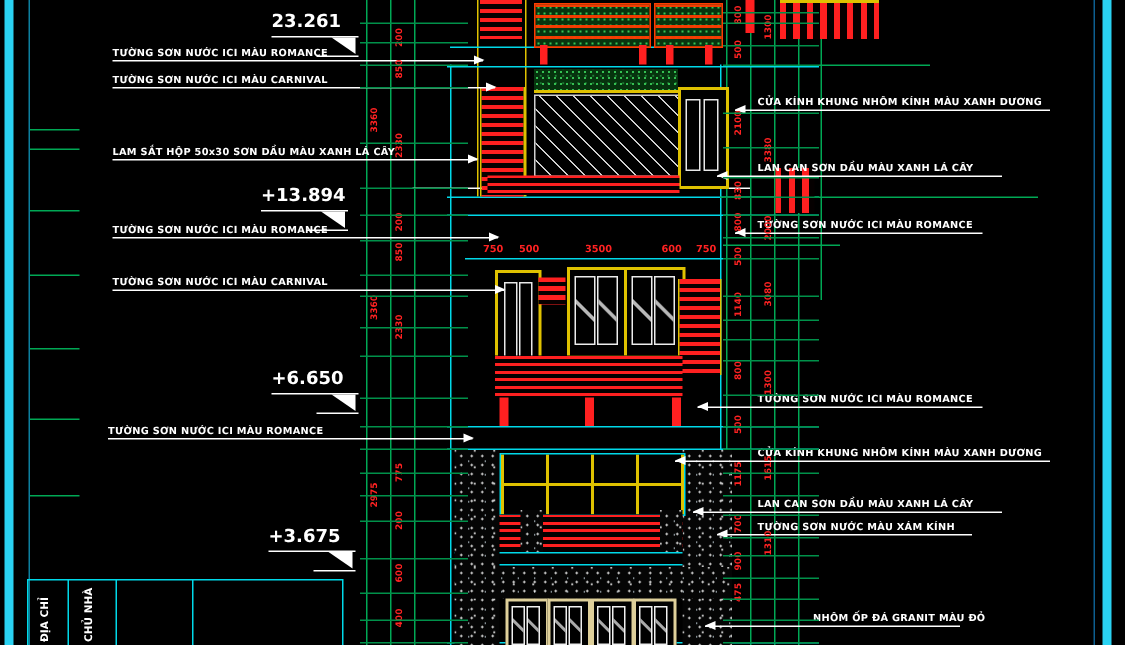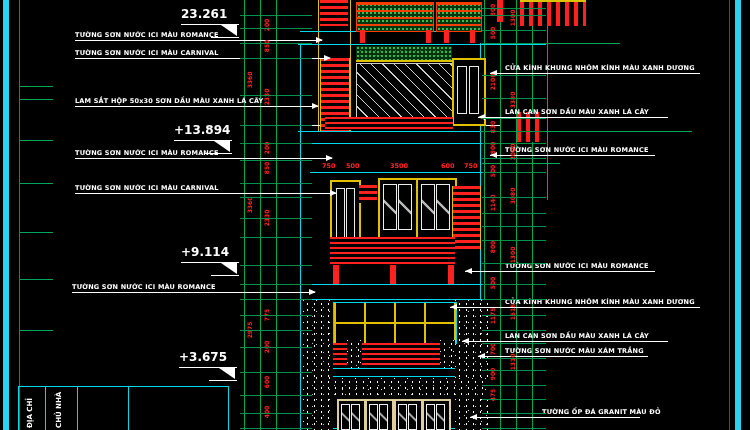--- a/index.html
+++ b/index.html
@@ -189,35 +189,35 @@
     <div class="arr-l" style="left: 490px; top: 152px;"></div>
     <div class="lbl" style="left: 505px; top: 262px;">TƯỜNG SƠN NƯỚC ICI MÀU ROMANCE</div>
     <div class="hl c-white" style="left: 465px; top: 271px; width: 190px;"></div>
     <div class="arr-l" style="left: 465px; top: 268px;"></div>
     <div class="lbl" style="left: 505px; top: 298px;">CỬA KÍNH KHUNG NHÔM KÍNH MÀU XANH DƯƠNG</div>
     <div class="hl c-white" style="left: 450px; top: 307px; width: 250px;"></div>
     <div class="arr-l" style="left: 450px; top: 304px;"></div>
     <div class="lbl" style="left: 505px; top: 332px;">LAN CAN SƠN DẦU MÀU XANH LÁ CÂY</div>
     <div class="hl c-white" style="left: 462px; top: 341px; width: 206px;"></div>
     <div class="arr-l" style="left: 462px; top: 338px;"></div>
-    <div class="lbl" style="left: 505px; top: 347px;">TƯỜNG SƠN NƯỚC MÀU XÁM TRẮNG</div>
+    <div class="lbl" style="left: 505px; top: 347px;">TƯỜNG SƠN NƯỚC MÀU XÁM KÍNH</div>
     <div class="hl c-white" style="left: 478px; top: 356px; width: 170px;"></div>
     <div class="arr-l" style="left: 478px; top: 353px;"></div>
-    <div class="lbl" style="left: 542px; top: 408px;">TƯỜNG ỐP ĐÁ GRANIT MÀU ĐỎ</div>
+    <div class="lbl" style="left: 542px; top: 408px;">NHÔM ỐP ĐÁ GRANIT MÀU ĐỎ</div>
     <div class="hl c-white" style="left: 470px; top: 417px; width: 170px;"></div>
     <div class="arr-l" style="left: 470px; top: 414px;"></div>
     <div class="lvl" style="left: 181px; top: 7px;">23.261</div>
     <div class="hl c-white" style="left: 181px; top: 24px; width: 58px;"></div>
     <div class="flag" style="left: 221px; top: 25px;"></div>
     <div class="hl c-white" style="left: 211px; top: 37px; width: 28px;"></div>
     <div class="lvl" style="left: 174px; top: 123px;">+13.894</div>
     <div class="hl c-white" style="left: 174px; top: 140px; width: 58px;"></div>
     <div class="flag" style="left: 214px; top: 141px;"></div>
     <div class="hl c-white" style="left: 204px; top: 153px; width: 28px;"></div>
-    <div class="lvl" style="left: 181px; top: 245px;">+9.114</div>
+    <div class="lvl" style="left: 181px; top: 245px;">+6.650</div>
     <div class="hl c-white" style="left: 181px; top: 262px; width: 58px;"></div>
     <div class="flag" style="left: 221px; top: 263px;"></div>
     <div class="hl c-white" style="left: 211px; top: 275px; width: 28px;"></div>
     <div class="lvl" style="left: 179px; top: 350px; text-align: right;">+3.675</div>
     <div class="hl c-white" style="left: 179px; top: 367px; width: 58px;"></div>
     <div class="flag" style="left: 219px; top: 368px;"></div>
     <div class="hl c-white" style="left: 209px; top: 380px; width: 28px;"></div>
     <div class="dimv" style="left: 255px; top: 14px;">200</div>
     <div class="dimv" style="left: 255px; top: 35px;">850</div>
     <div class="dimv" style="left: 255px; top: 86px;">2330</div>

